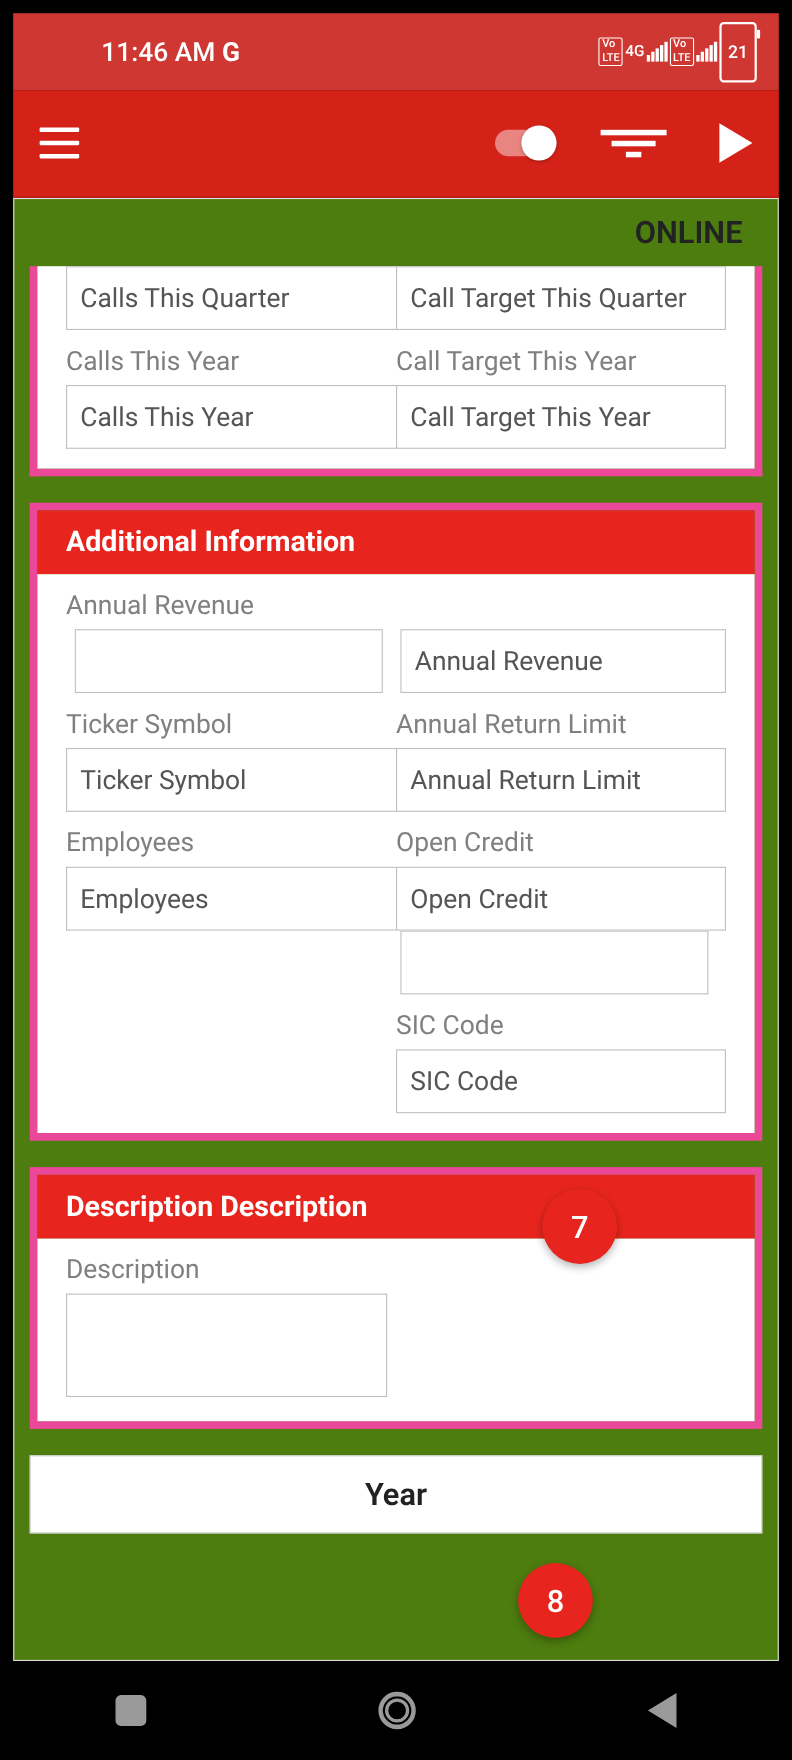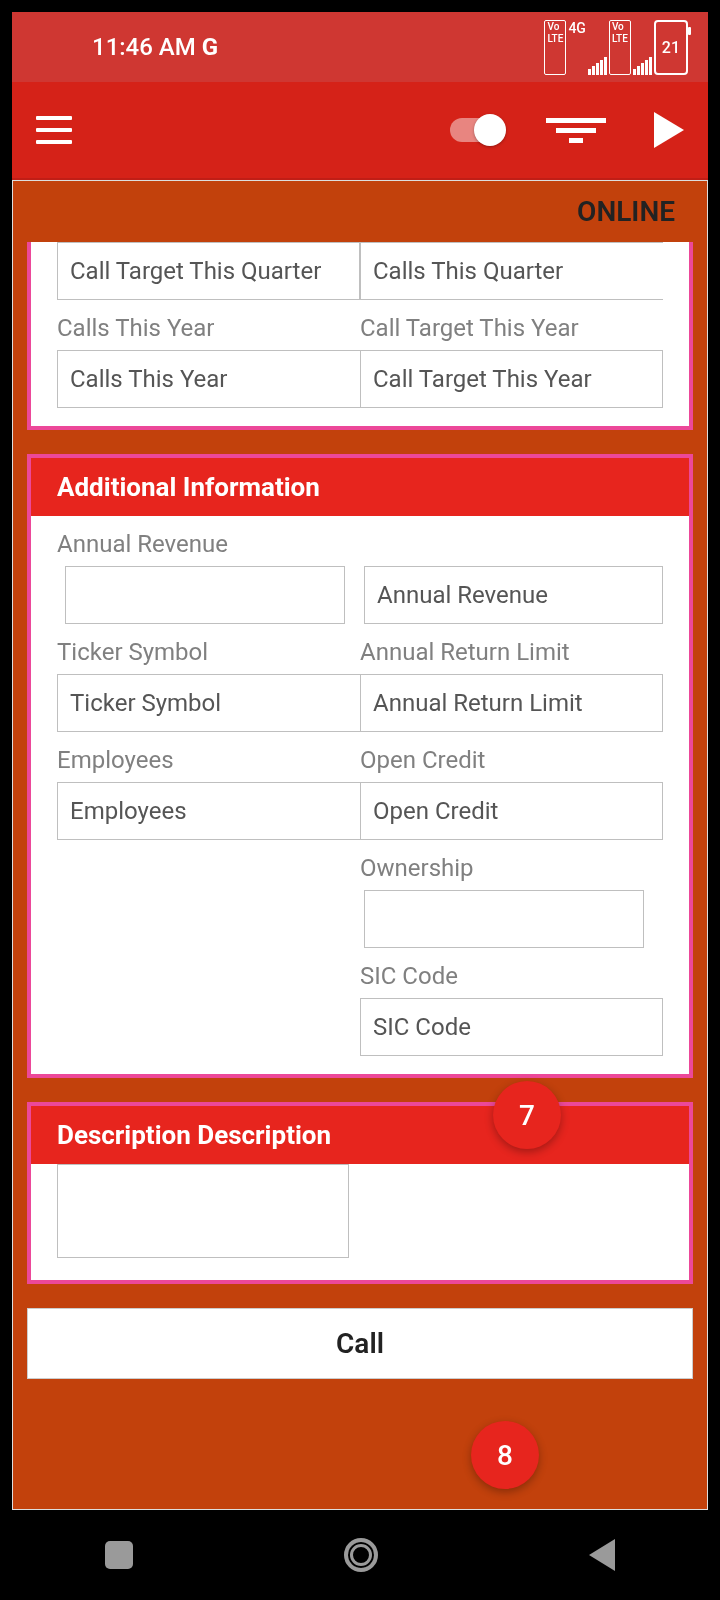--- a/index.html
+++ b/index.html
@@ -7,21 +7,21 @@
   body { background: #000; display: flex; flex-direction: column; }
 
   .phone-frame { background: #000; padding: 12px 12px 0 12px; flex: 1; display: flex; flex-direction: column; }
 
   .statusbar {
     background: #cf3732; color: #fff; height: 70px;
     display: flex; align-items: center; padding: 0 20px;
     font-size: 24px; font-weight: 500;
   }
   .statusbar .sb-left { flex: 0 0 auto; display: flex; align-items: center; gap: 6px; margin-left: 60px;}
-  .statusbar .sb-right { margin-left: auto; display: flex; gap: 2px; }
+  .statusbar .sb-right { margin-left: auto; display: flex; align-items: center; gap: 2px; }
   .sb-g { font-weight: 700; font-size: 24px; }
   .sb-tiny { font-size: 10px; border: 1px solid #fff; border-radius: 2px; padding: 0 2px; line-height: 1.2; }
   .sb-sig { display: inline-flex; align-items: flex-end; gap: 1px; }
   .sb-sig span { background: #fff; width: 3px; }
   .sb-sig span:nth-child(1){height:6px}.sb-sig span:nth-child(2){height:9px}.sb-sig span:nth-child(3){height:12px}.sb-sig span:nth-child(4){height:15px}.sb-sig span:nth-child(5){height:18px}
   .sb-batt { border: 2px solid #fff; border-radius: 4px; padding: 16px 6px; font-size: 16px; position: relative; }
   .sb-batt::after { content:""; position:absolute; right:-5px; top:5px; width:3px; height:8px; background:#fff; border-radius:1px;}
 
   .appbar {
     background: #d52218; height: 98px; display: flex; align-items: center;
@@ -31,27 +31,27 @@
   .hamburger { width: 36px; height: 28px; display: flex; flex-direction: column; justify-content: space-between; }
   .hamburger span { background: #fff; height: 4px; width: 100%; border-radius: 1px; }
   .appbar-spacer { flex: 1; }
   .toggle { width: 52px; height: 24px; background: rgba(255,255,255,0.45); border-radius: 12px; position: relative; }
   .toggle::after { content:""; position:absolute; right:-4px; top:-4px; width:32px; height:32px; background:#fff; border-radius:50%; box-shadow:0 1px 3px rgba(0,0,0,.3);}
   .filter-icon { display:flex; flex-direction:column; align-items:center; gap:5px; margin-left: 24px;}
   .filter-icon span { background:#fff; height:5px; }
   .filter-icon span:nth-child(1){width:60px}.filter-icon span:nth-child(2){width:40px}.filter-icon span:nth-child(3){width:14px}
   .play-icon { width:0; height:0; border-top:18px solid transparent; border-bottom:18px solid transparent; border-left:30px solid #fff; margin-left: 28px;}
 
-  .content { background: #c2410c; flex: 1; overflow: hidden; border: 1px solid #ddd; position: relative;}
+  .content { background: #4d7c0f; flex: 1; overflow: hidden; border: 1px solid #ddd; position: relative;}
   .online {
     text-align: right; font-size: 28px; font-weight: 600; color: #222;
     padding: 14px 32px 18px 0;
   }
 
-  .card { border: 4px solid #ec4899; margin: 0 14px 24px 14px; }
+  .card { border: 7px solid #ec4899; margin: 0 14px 24px 14px; }
   .card-body { background: #fff; padding: 0 26px 18px 26px; }
   .section-header {
     background: #e7251e; color: #fff; font-size: 26px; font-weight: 700;
     padding: 14px 26px;
   }
   .row { display: flex; gap: 0; }
   .col { flex: 1; display: flex; flex-direction: column; }
   .col.indent { padding-left: 8px;}
   .field-label { color: #808080; font-size: 24px; padding: 14px 0 8px 0; }
   .field-input {
@@ -131,25 +131,25 @@
     <div class="play-icon"></div>
   </div>
 
   <div class="content">
 
     <div class="online">ONLINE</div>
 
     <div class="card" style="border-top:none; margin-top:-4px;">
       <div class="card-body" style="padding-top:0;">
         <div class="row">
+          <div class="col half-left">
+              <input class="field-input" placeholder="Calls This Quarter" style="">
+            </div>
           <div class="col">
               <input class="field-input" placeholder="Call Target This Quarter" style="">
-            </div>
-          <div class="col half-left">
-              <input class="field-input" placeholder="Calls This Quarter" style="">
             </div>
         </div>
         <div class="row">
           <div class="col">
               <div class="field-label">Calls This Year</div>
             </div>
           <div class="col">
               <div class="field-label">Call Target This Year</div>
             </div>
         </div>
@@ -207,23 +207,20 @@
         <div class="row">
           <div class="col half-left">
               <input class="field-input" placeholder="Employees" style="">
             </div>
           <div class="col">
               <input class="field-input" placeholder="Open Credit" style="">
             </div>
         </div>
         <div class="row">
           <div class="col"></div>
-          <div class="col">
-              <div class="field-label">Ownership</div>
-            </div>
         </div>
         <div class="row">
           <div class="col"></div>
           <div class="col indent">
               <input class="field-input" style="width: 280px;" placeholder="">
             </div>
         </div>
         <div class="row">
           <div class="col"></div>
           <div class="col">
@@ -235,25 +232,26 @@
           <div class="col">
               <input class="field-input" placeholder="SIC Code" style="">
             </div>
         </div>
       </div>
     </div>
 
     <div class="card">
       <div class="section-header">Description Description</div>
       <div class="card-body">
+        <div class="field-label">Description</div>
         <textarea class="field-input" placeholder="" style=""></textarea>
       </div>
     </div>
 
-    <div class="save-btn">Call</div>
+    <div class="save-btn">Year</div>
 
     <div class="fab f7">7</div>
     <div class="fab f8">8</div>
 
   </div>
 
 </div>
 
 <div class="navbar">
   <div class="nav-recent"></div>

